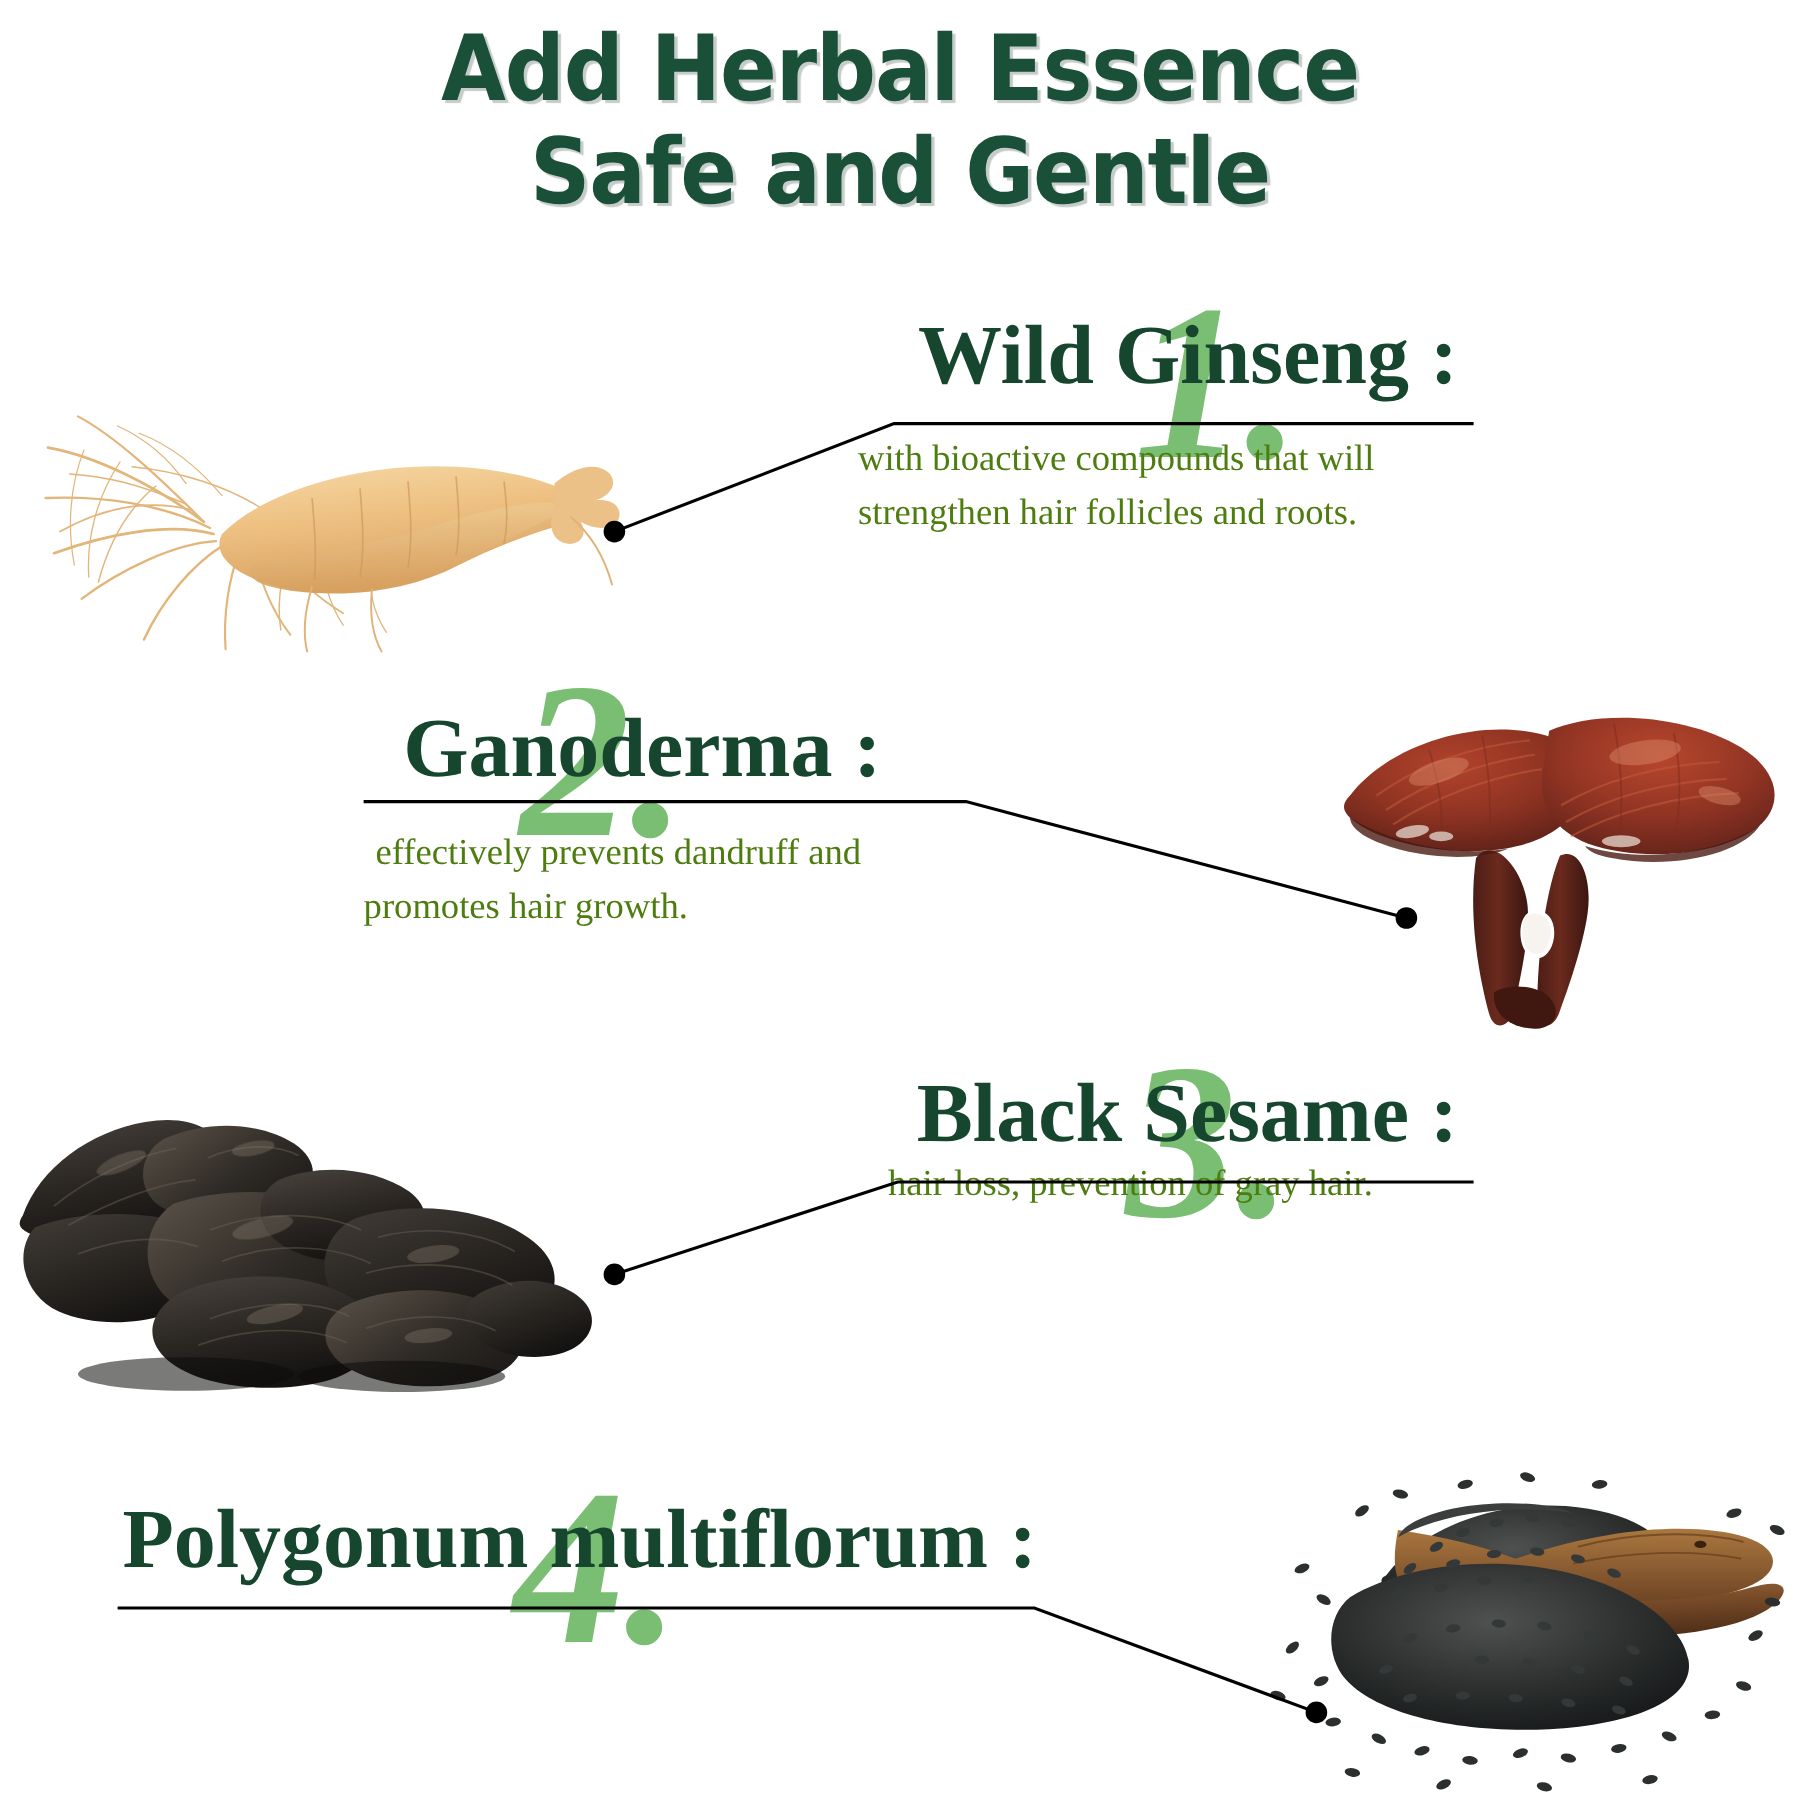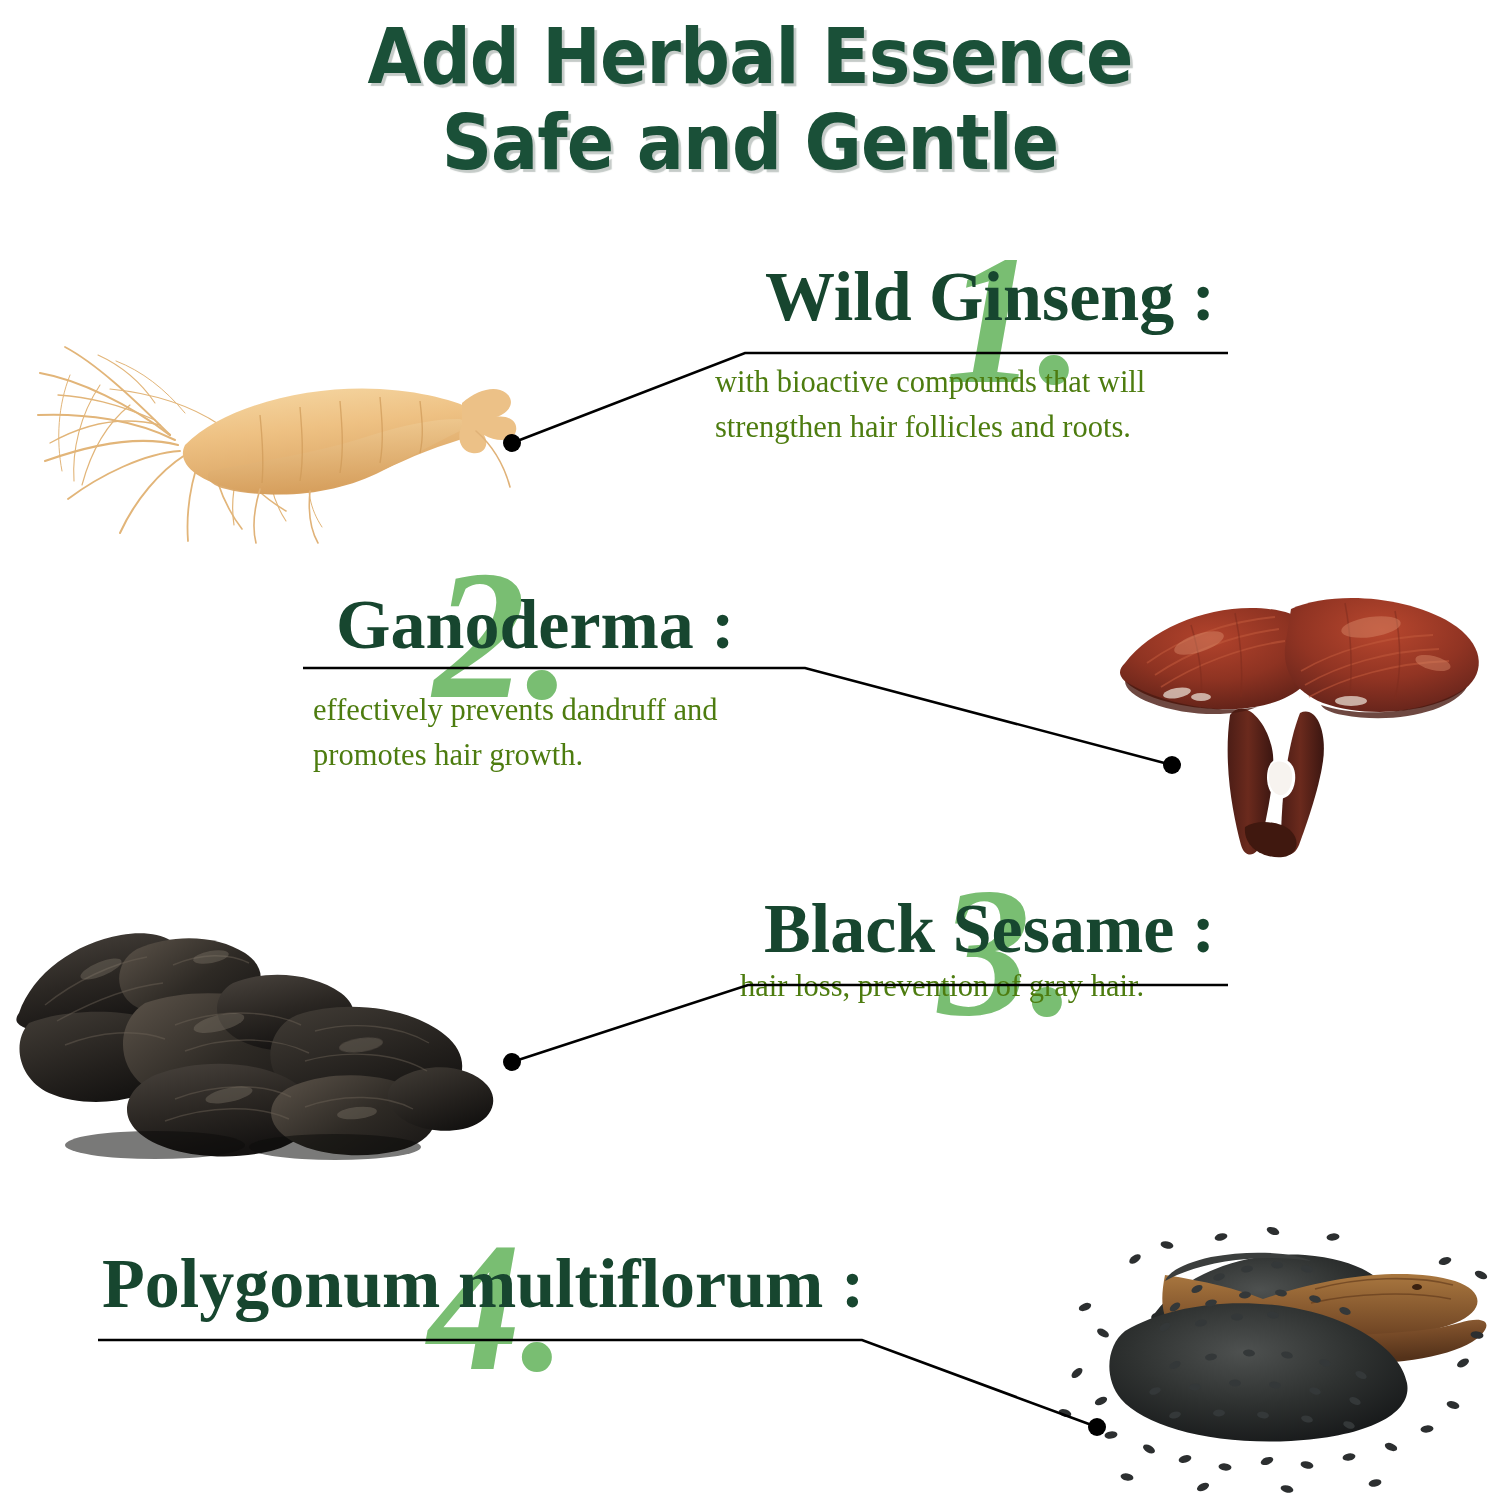--- a/index.html
+++ b/index.html
@@ -406,21 +406,21 @@
     <div class="bignum" style="left:200px; top:-35px;">1.</div>
     <div class="heading" style="margin-left:20px;">Wild Ginseng :</div>
     <div class="body-text" style="margin-left:-30px; margin-top:28px;">with bioactive compounds that will</div>
     <div class="body-text" style="margin-left:-30px;">strengthen hair follicles and roots.</div>
   </div>
 
   <div class="block" style="left:303px; top:577px; width:540px;">
     <div class="bignum" style="left:130px; top:-35px;">2.</div>
     <div class="heading" style="margin-left:33px;margin-top:13px;">Ganoderma :</div>
     <div class="body-text" style="margin-left:10px; margin-top:28px;">effectively prevents dandruff and</div>
-    <div class="body-text" style="margin-left:10px;">promotes hair growth.</div>
+    <div class="body-text" style="">promotes hair growth.</div>
   </div>
 
   <div class="block" style="left:748px; top:894px; width:520px;">
     <div class="bignum" style="left:190px; top:-35px;">3.</div>
     <div class="heading" style="margin-left:16px;">Black Sesame :</div>
     <div class="body-text" style="margin-left:-8px;">hair loss, prevention of gray hair.</div>
   </div>
 
   <div class="block" style="left:98px; top:1249px; width:820px;">
     <div class="bignum" style="left:330px; top:-35px;">4.</div>

